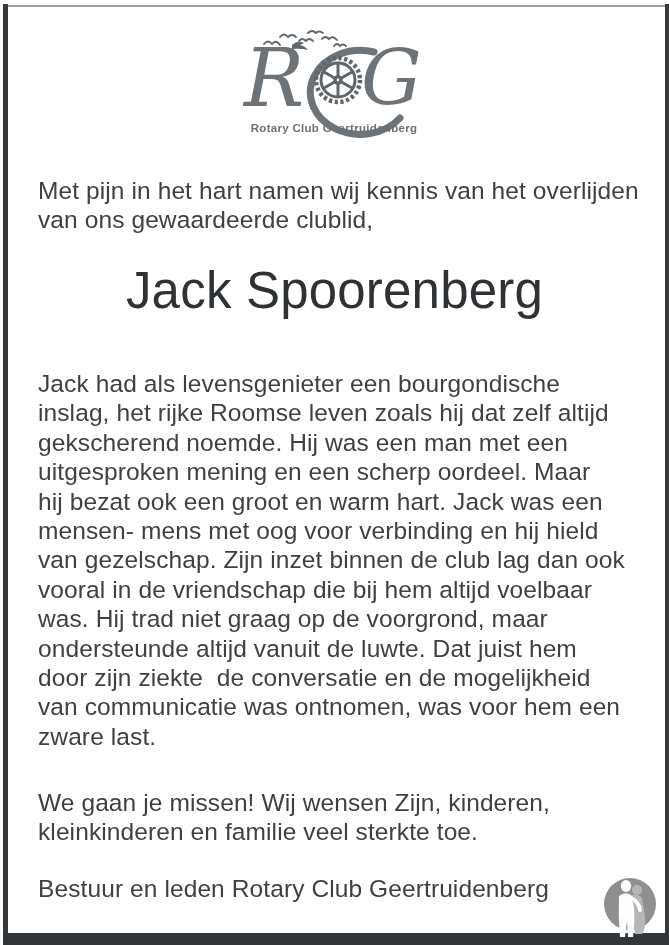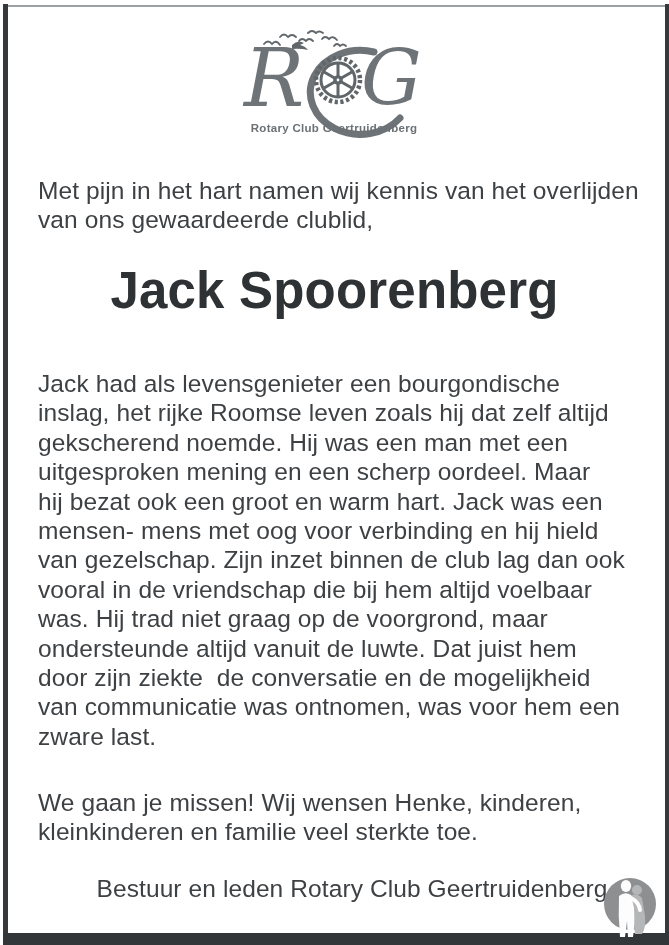--- a/index.html
+++ b/index.html
@@ -16,26 +16,26 @@
   .logo{position:absolute;top:28px;left:204px;width:260px;height:112px;}
 
   .text-block{
     position:absolute;left:38px;width:628px;
     font-size:24.5px;line-height:29.4px;color:#3e4144;
     white-space:pre-wrap;letter-spacing:0.1px;
   }
   .intro{top:160px;margin-top:16px;}
   .deceased{
     position:absolute;top:263px;left:0;width:669px;text-align:center;
-    font-size:51px;line-height:1.1;font-weight:bold;color:#2e3234;margin:0;
+    font-size:51px;line-height:1.1;font-weight:normal;color:#2e3234;margin:0;
     letter-spacing:0.2px;
   }
   .obituary{top:369px;}
   .farewell{top:788px;}
-  .signature{top:874px;text-align:center;}
+  .signature{top:874px;}
 
   .memorial{position:absolute;left:600px;top:874px;}
 </style>
 </head>
 <body>
 
 <div class="sheet">
 
   <div class="border-top"></div>
   <div class="border-left"></div>
@@ -89,21 +89,21 @@
 hij bezat ook een groot en warm hart. Jack was een
 mensen- mens met oog voor verbinding en hij hield
 van gezelschap. Zijn inzet binnen de club lag dan ook
 vooral in de vriendschap die bij hem altijd voelbaar
 was. Hij trad niet graag op de voorgrond, maar
 ondersteunde altijd vanuit de luwte. Dat juist hem
 door zijn ziekte  de conversatie en de mogelijkheid
 van communicatie was ontnomen, was voor hem een
 zware last.</div>
 
-  <div class="text-block farewell">We gaan je missen! Wij wensen Henke, kinderen,
+  <div class="text-block farewell">We gaan je missen! Wij wensen Zijn, kinderen,
 kleinkinderen en familie veel sterkte toe.</div>
 
   <div class="text-block signature">Bestuur en leden Rotary Club Geertruidenberg</div>
 
   <div class="memorial">
     <svg width="60" height="68" viewBox="0 0 60 68">
       <circle cx="30" cy="30" r="26" fill="#8d8f90"></circle>
 
       <g fill="#b4b6b7">
         <circle cx="37" cy="16" r="5"></circle>

